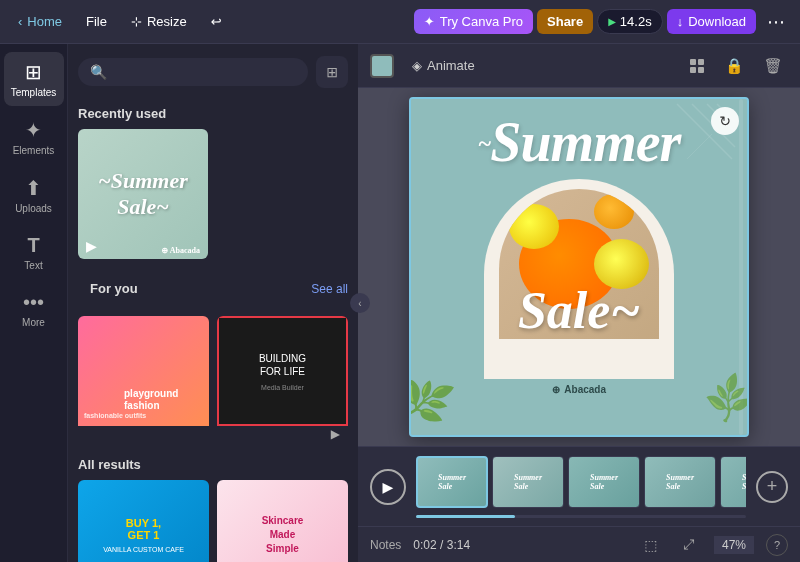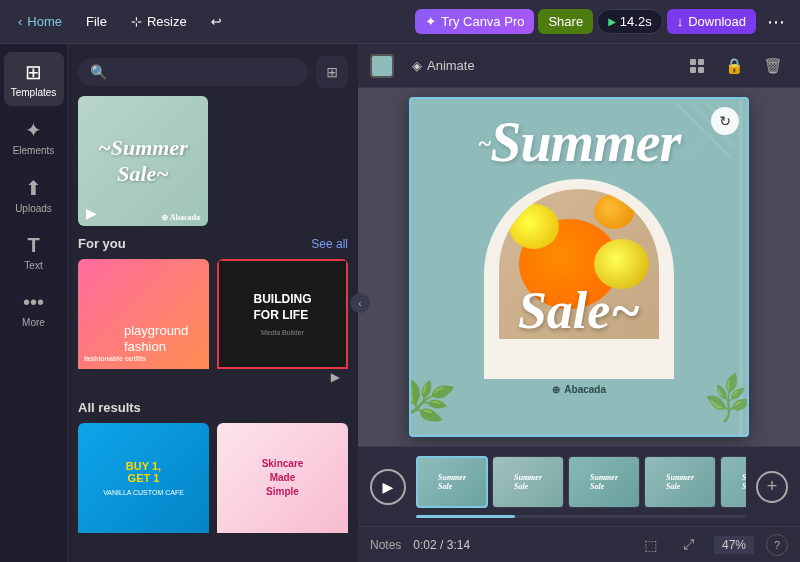--- a/index.html
+++ b/index.html
@@ -17,21 +17,21 @@
       border-bottom: 1px solid #3a3a50;
     }
     .topbar-btn {
       display: flex; align-items: center; gap: 5px;
       padding: 5px 10px; border-radius: 6px; cursor: pointer;
       font-size: 13px; font-weight: 500; border: none;
       color: #fff; background: transparent;
     }
     .topbar-btn.home { color: #7ec8e3; }
     .topbar-btn.canva-pro { background: linear-gradient(135deg, #8b5cf6, #a855f7); color: #fff; }
-    .topbar-btn.share { background: #4d7c0f; color: #fff; }
+    .topbar-btn.share { background: #a16207; color: #fff; font-weight: bold; }
     .topbar-btn.download { background: #7c3aed; color: #fff; }
     .topbar-spacer { flex: 1; }
     .timer-badge {
       display: flex; align-items: center; gap: 4px;
       background: #1a1a2e; border: 1px solid #3a3a50;
       border-radius: 16px; padding: 4px 10px;
       font-size: 13px; color: #fff; font-weight: 500;
     }
     .timer-play { color: #4ade80; font-size: 10px; }
     .more-btn {
@@ -135,21 +135,21 @@
       text-transform: lowercase; line-height: 1.2;
     }
     
     .thumb-building {
       background: #1a1a1a;
       width: 100%; height: 110px; display: flex; align-items: center;
       justify-content: center; flex-direction: column; gap: 2px;
       border: 2px solid #e63946;
     }
     .thumb-building-text {
-      color: #fff; font-size: 12px; font-weight: 700; 
+      color: #fff; font-size: 10px; font-weight: 400; text-align: center;
       line-height: 1.3;
     }
     
     .thumb-buy {
       background: linear-gradient(135deg, #0ea5e9, #0284c7);
       width: 100%; height: 110px; display: flex; align-items: center;
       justify-content: center; flex-direction: column; gap: 2px;
     }
     .thumb-buy-text { color: #ffd700; font-size: 11px; font-weight: 800; text-align: center; }
     
@@ -434,40 +434,41 @@
 
       <div class="template-search">
         <div class="search-box">
           <span class="search-icon">🔍</span>
         </div>
         <button class="filter-btn">⊞</button>
       </div>
 
       <div class="template-scroll">
 
+        <div class="section-title">Recently used</div>
         <div class="template-grid single">
           <div class="template-thumb" style="height:130px;">
             <div class="thumb-summer">
               <div style="font-size:22px;font-weight:900;color:#fff;font-style:italic;font-family:Georgia,serif;text-shadow:1px 1px 3px rgba(0,0,0,0.3);">~Summer</div>
               <div style="font-size:22px;font-weight:900;color:#fff;font-style:italic;font-family:Georgia,serif;text-shadow:1px 1px 3px rgba(0,0,0,0.3);">Sale~</div>
               <div style="position:absolute;bottom:4px;right:8px;font-size:8px;color:#fff;font-weight:600;">⊕ Abacada</div>
               <div style="position:absolute;bottom:4px;left:8px;font-size:14px;color:#fff;">▶</div>
             </div>
           </div>
         </div>
 
         <div class="section-header">
-          <span class="section-title" style="margin:0;">For you</span>
+          <span class="section-title" style="margin:12px;">For you</span>
           <span class="see-all">See all</span>
         </div>
         <div class="template-grid">
           <div class="template-thumb">
             <div class="thumb-playground">
               <div class="thumb-playground-label">
-                <div style="font-size:13px;font-weight:400;padding-left:40px;">playground fashion</div>
+                <div style="font-size:10px;font-weight:700;padding-left:40px;">playground fashion</div>
                 <div style="font-size:7px;opacity:0.8;">FASHIONABLE OUTFITS</div>
               </div>
             </div>
           </div>
           <div class="template-thumb">
             <div class="thumb-building">
               <div class="thumb-building-text">BUILDING<br>FOR LIFE</div>
               <div style="font-size:7px;color:#888;margin-top:4px;">Media Builder</div>
               <div style="position:absolute;bottom:6px;right:8px;font-size:12px;color:#aaa;">▶</div>
             </div>

